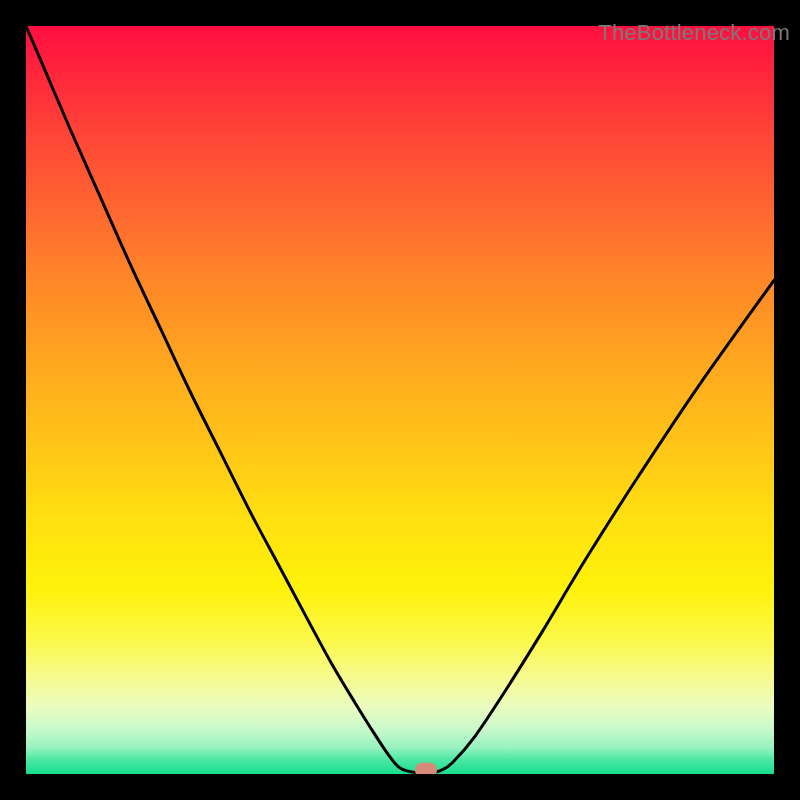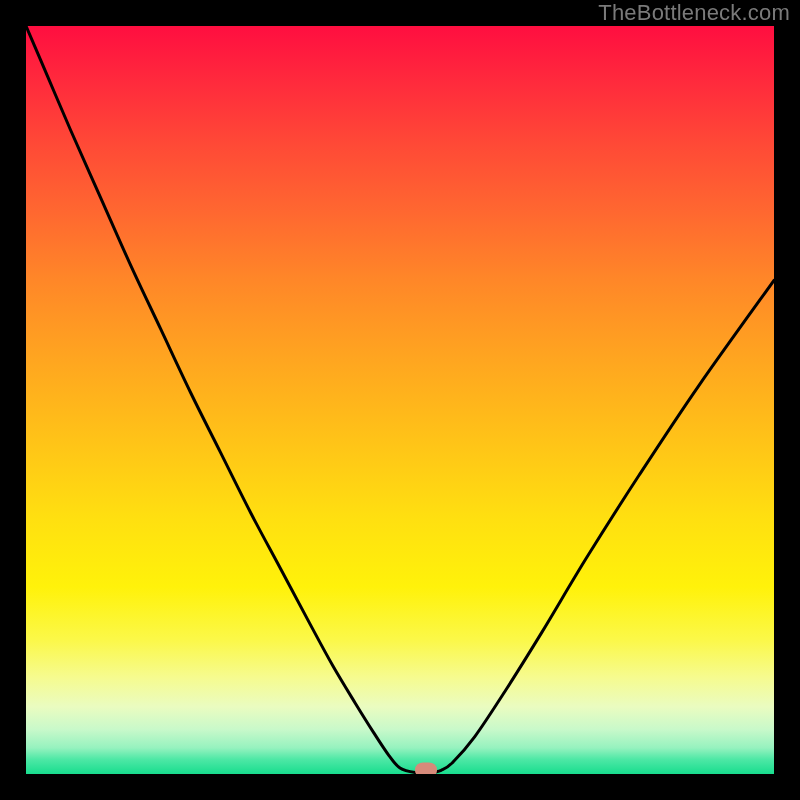--- a/index.html
+++ b/index.html
@@ -12,21 +12,21 @@
     font-family: Arial, Helvetica, sans-serif;
   }
   .frame {
     position: relative;
     width: 800px;
     height: 800px;
     background: #000;
   }
   .watermark {
     position: absolute;
-    top: 0;
+    top: 20px;
     right: 10px;
     color: #7a7a7a;
     font-size: 22px;
     font-weight: 500;
     letter-spacing: 0.2px;
     z-index: 5;
   }
   .plot {
     position: absolute;
     left: 26px;

